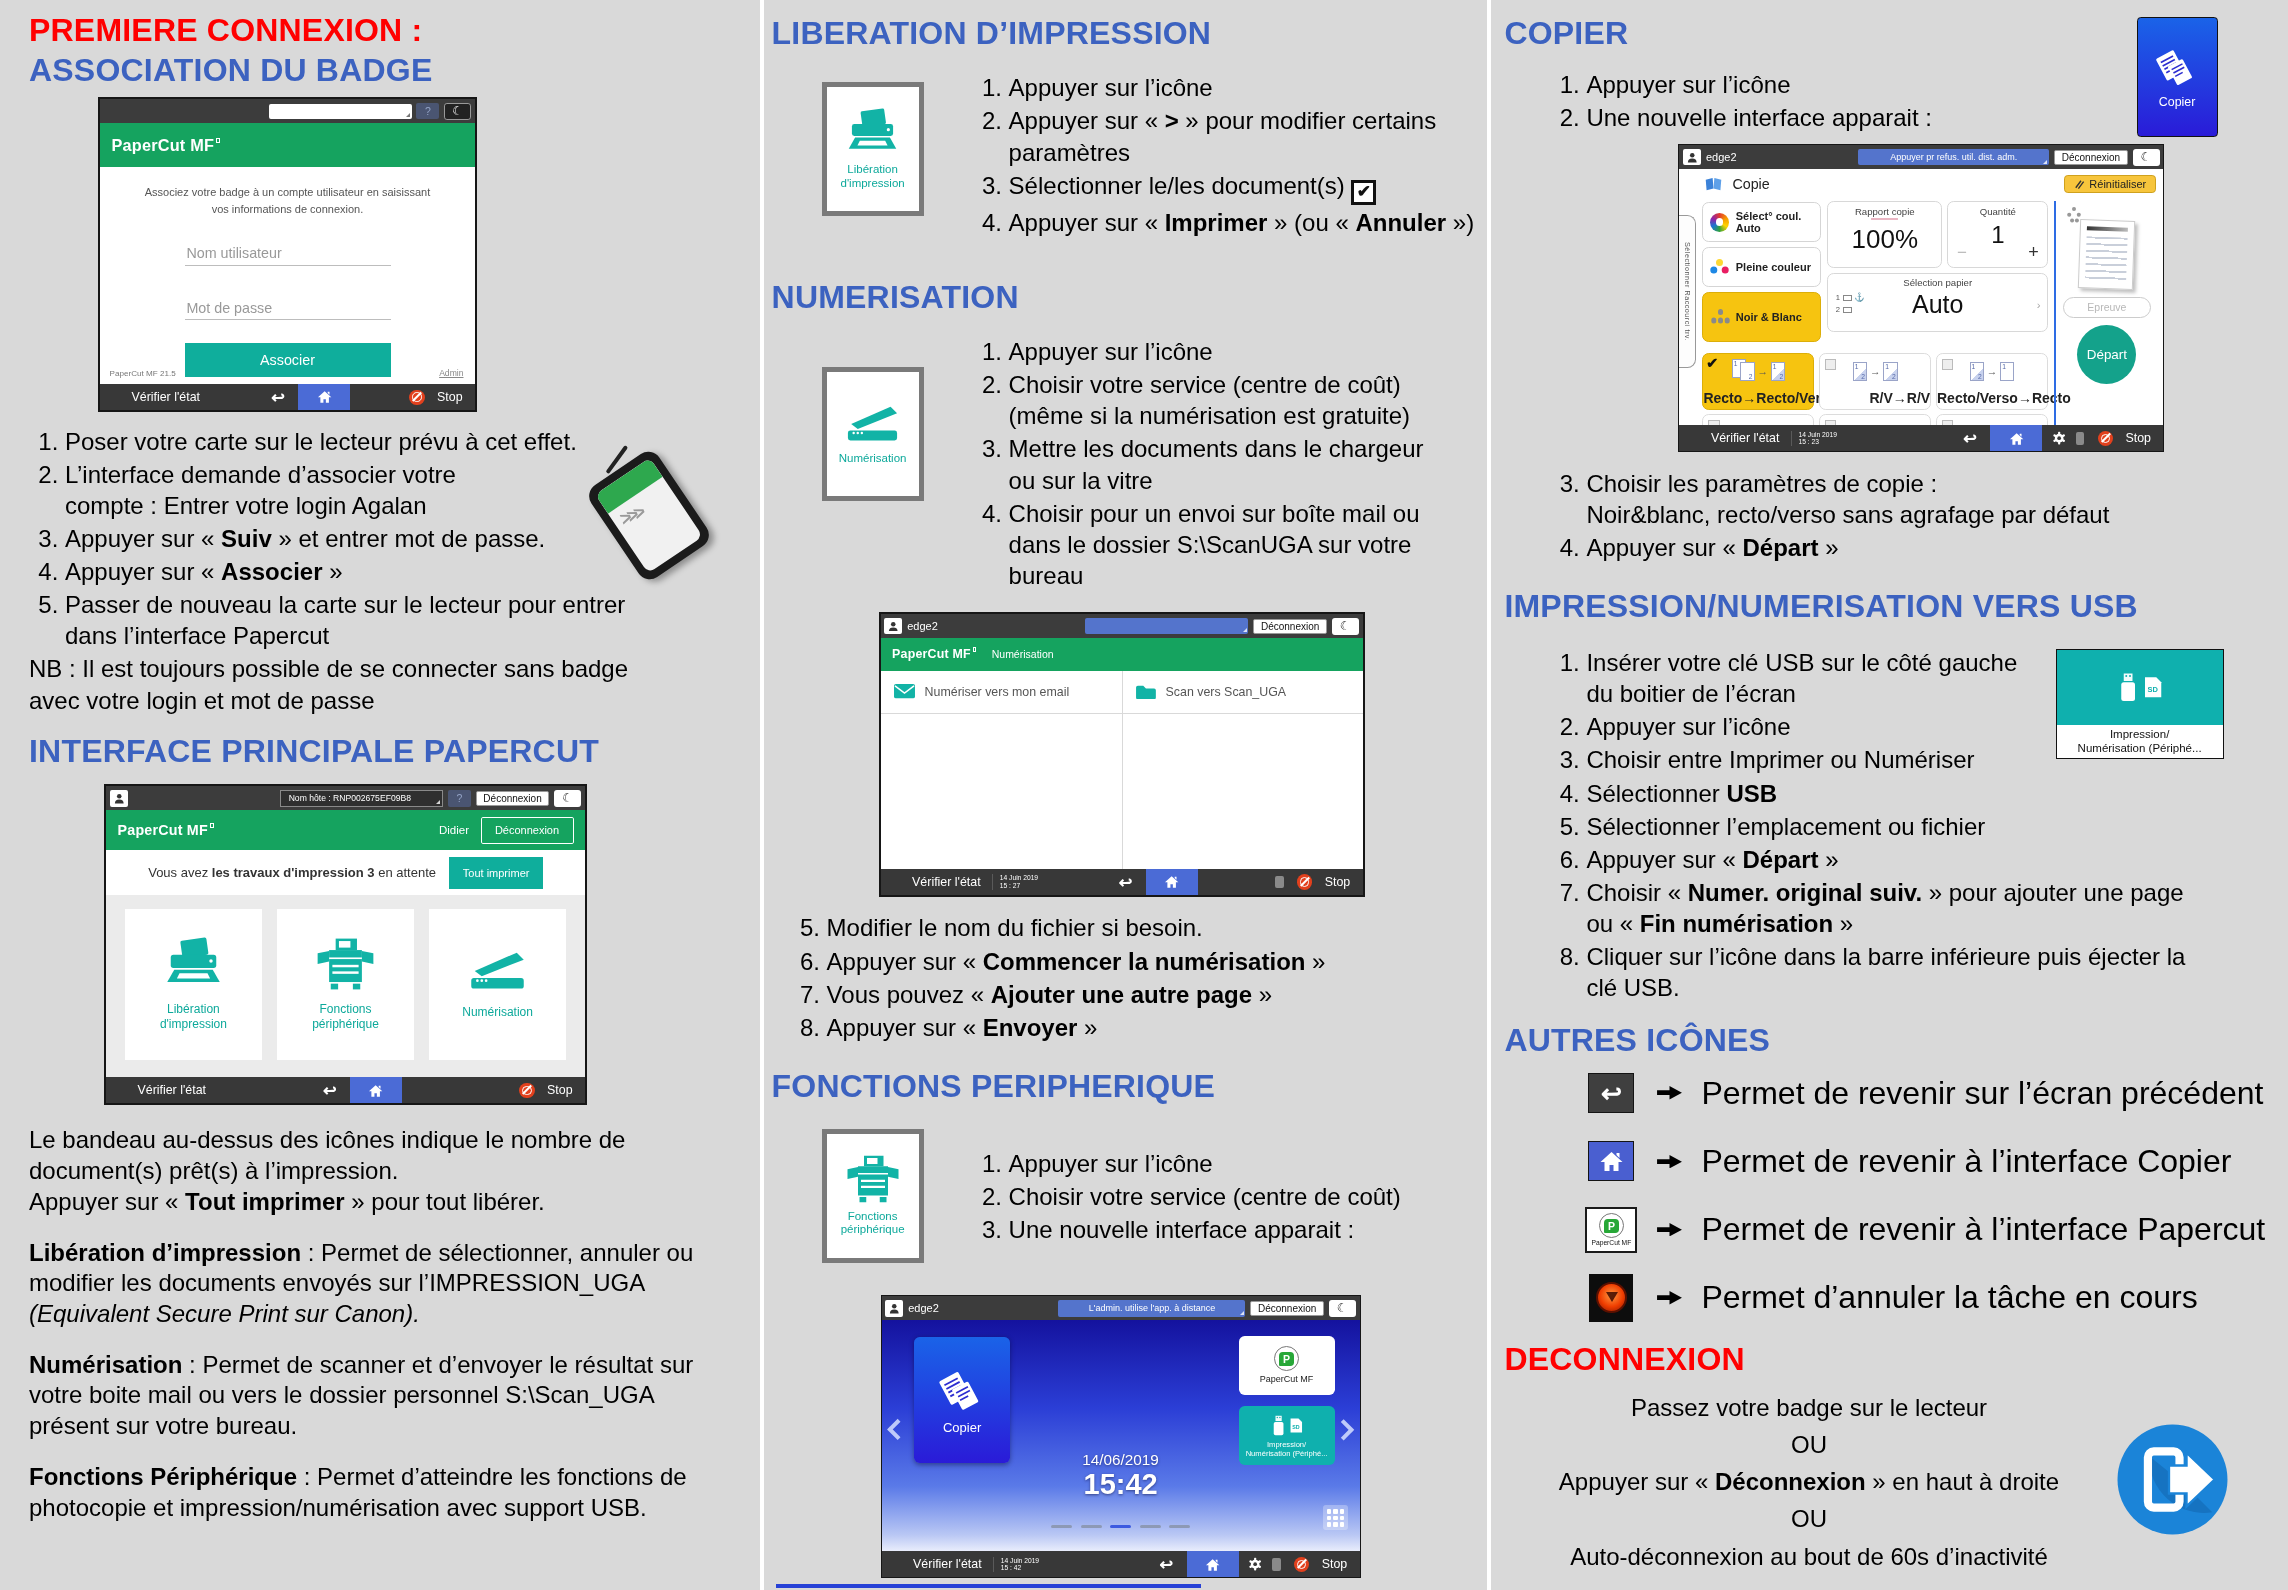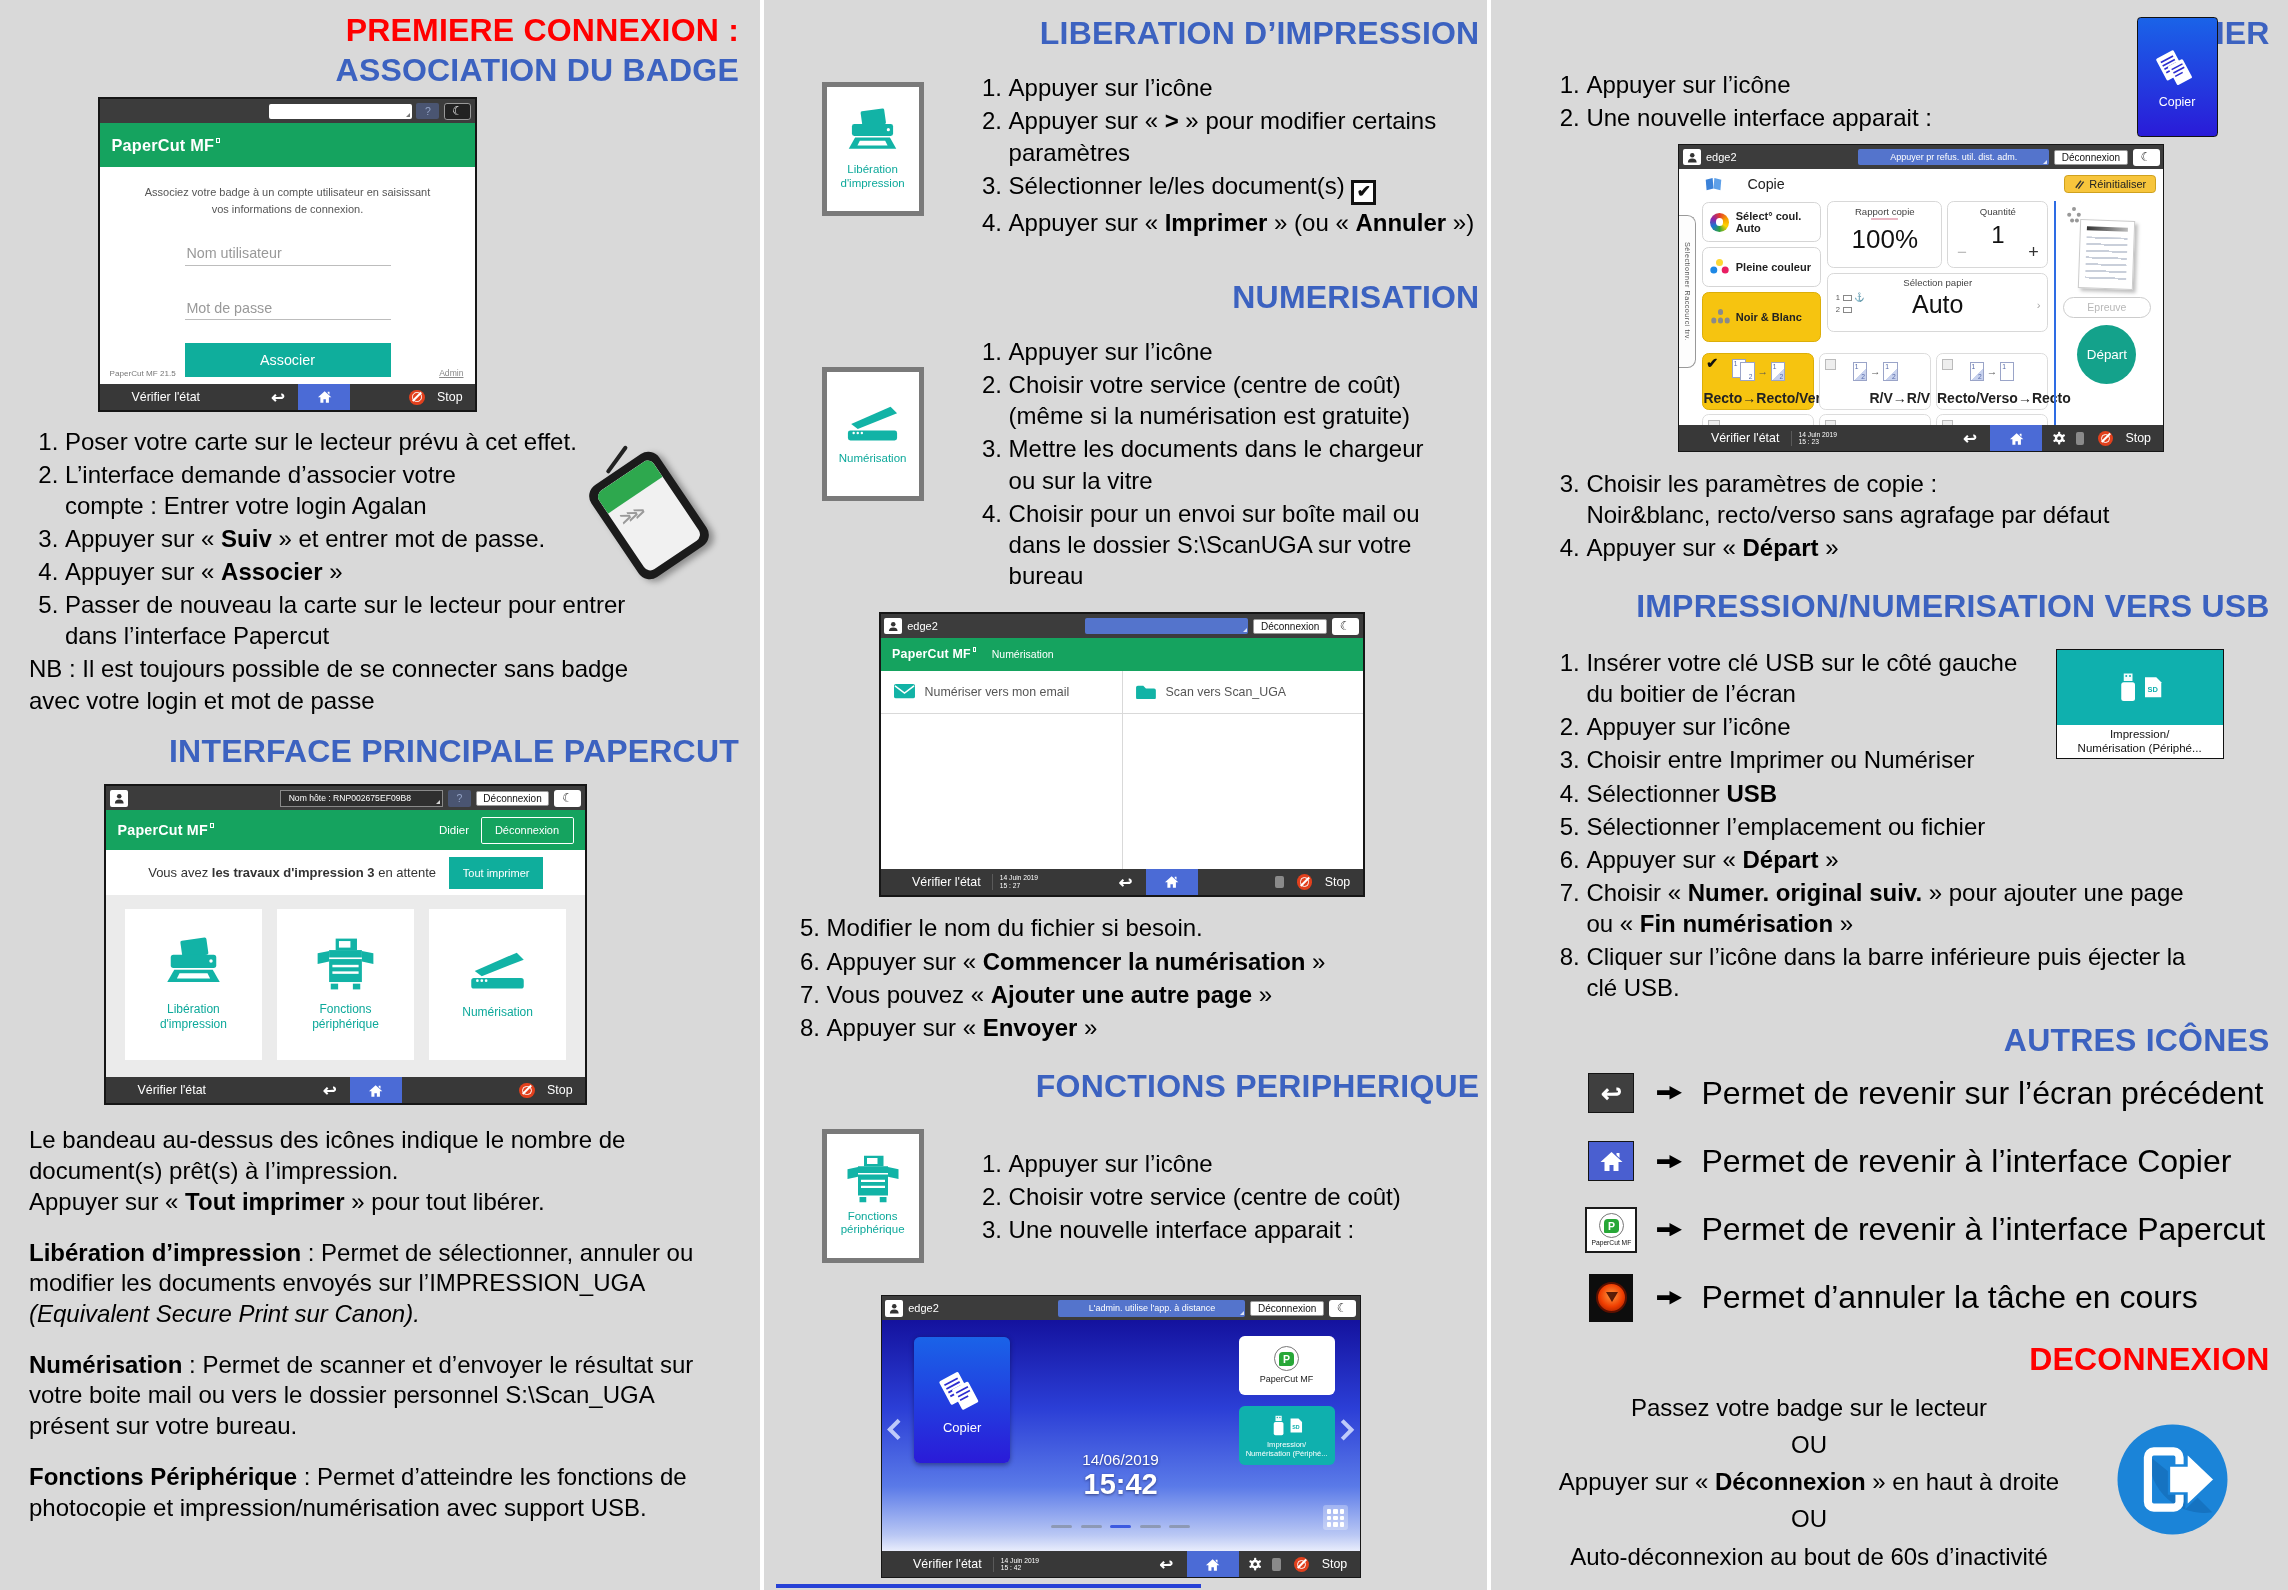--- a/index.html
+++ b/index.html
@@ -5,21 +5,21 @@
   html,body{margin:0;padding:0;background:#fff;}
   *{box-sizing:border-box;}
   body{font-family:"Liberation Sans",sans-serif;width:2288px;height:1591px;overflow:hidden;}
   .page{display:flex;width:2288px;height:1591px;background:#d9d9d9;}
   .col{height:100%;position:relative;background:#d9d9d9;}
   .col1{width:760px;padding:9.6px 21px 0 29px;}
   .col2{width:731px;border-left:4.8px solid #fff;border-right:4.8px solid #fff;padding:7.6px 7.6px 0 7.6px;}
   .col3{width:792px;padding:5.7px 13.4px 0 13.4px;}
   .col2::after{content:"";position:absolute;left:11.5px;bottom:2.9px;width:425px;height:3.8px;background:#2741d6;}
 
-  .h1{font-size:32px;font-weight:bold;text-align:right;line-height:1.25;letter-spacing:0.2px;}
+  .h1{font-size:32px;font-weight:bold;text-align:left;line-height:1.25;letter-spacing:0.2px;}
   .h-red{color:#ff0000;}
   .h-blue{color:#3c62c0;}
   .sub{margin-top:15.3px;}
   .b{font-weight:bold;}
   .i{font-style:italic;}
   .steps{font-size:24px;line-height:1.3;margin:0;padding-left:36px;color:#000;}
   .steps li{white-space:pre-line;margin:1.9px 0;}
   .nb{font-size:24px;line-height:1.3;margin:1.9px 0 0 0;white-space:pre-line;}
   .para{font-size:24px;line-height:1.28;margin:20px 0 0 0;white-space:pre-line;}
   .chk{display:inline-block;width:25px;height:25px;background:#fff;border:3.8px solid #111;color:#111;font-weight:bold;font-size:17px;line-height:17px;text-align:center;vertical-align:-3.8px;}
@@ -124,21 +124,21 @@
   .hdots i{width:21px;height:3.8px;background:#8d99b5;border-radius:1.9px;}
   .hdots i.on{background:#3c5ae0;}
   .gridic{position:absolute;right:11.5px;bottom:21px;width:25px;height:25px;background:rgba(255,255,255,.28);border-radius:2.9px;display:grid;grid-template-columns:repeat(3,1fr);gap:1.9px;padding:3.8px;}
   .gridic b{background:#fff;border-radius:1px;}
 
   
   .copier-head{position:relative;}
   .tile-copier3{position:absolute;right:52px;top:3.8px;width:81px;height:120px;border:1.9px solid #111;border-radius:3.8px;background:linear-gradient(180deg,#1a63e8,#2a1bd8);display:flex;flex-direction:column;align-items:center;justify-content:center;gap:9.6px;color:#fff;font-size:12.4px;}
   .c3-list{margin-left:46px;margin-top:3.8px;}
   .s-copy{width:486px;height:308px;margin:11.5px 0 0 174px;border-width:1.9px;}
-  .copy-head{height:30px;display:flex;align-items:center;padding:0 7.6px 0 25px;gap:24px;flex:0 0 auto;}
+  .copy-head{height:30px;display:flex;align-items:center;padding:0 7.6px 0 25px;gap:9px;flex:0 0 auto;}
   .copy-title{font-size:14.3px;color:#222;}
   .reset-btn{margin-left:auto;display:flex;align-items:center;gap:4.8px;background:#f7c53c;border:1.9px solid #cfa11e;border-radius:3.8px;padding:1.9px 8.6px;font-size:11px;color:#222;font-family:inherit;}
   .copy-main{flex:1;display:flex;padding:1.9px 5.7px 0 23px;position:relative;}
   .side-tab{position:absolute;left:0;top:15.3px;width:16.3px;height:153px;background:#fdfdfd;border:1px solid #999;border-left:none;border-radius:0 8.6px 8.6px 0;display:flex;align-items:center;justify-content:center;z-index:3;}
   .side-tab span{writing-mode:vertical-rl;font-size:7.2px;color:#555;white-space:nowrap;letter-spacing:0.5px;}
   .copy-lm{width:346px;display:flex;flex-direction:column;}
   .copy-top{display:flex;gap:5.7px;flex:1;}
   .copy-leftcol{width:119px;display:flex;flex-direction:column;gap:4.8px;padding-top:1px;}
   .opt{background:#fff;border:1px solid #d5d5d5;border-radius:6.7px;display:flex;align-items:center;gap:6.7px;padding:3.8px 6.7px;font-size:11px;font-weight:bold;color:#222;min-height:40px;white-space:pre-line;line-height:1.15;text-align:left;font-family:inherit;}
   .opt.bw{background:#f6c410;border-color:#dcae09;min-height:50px;}

